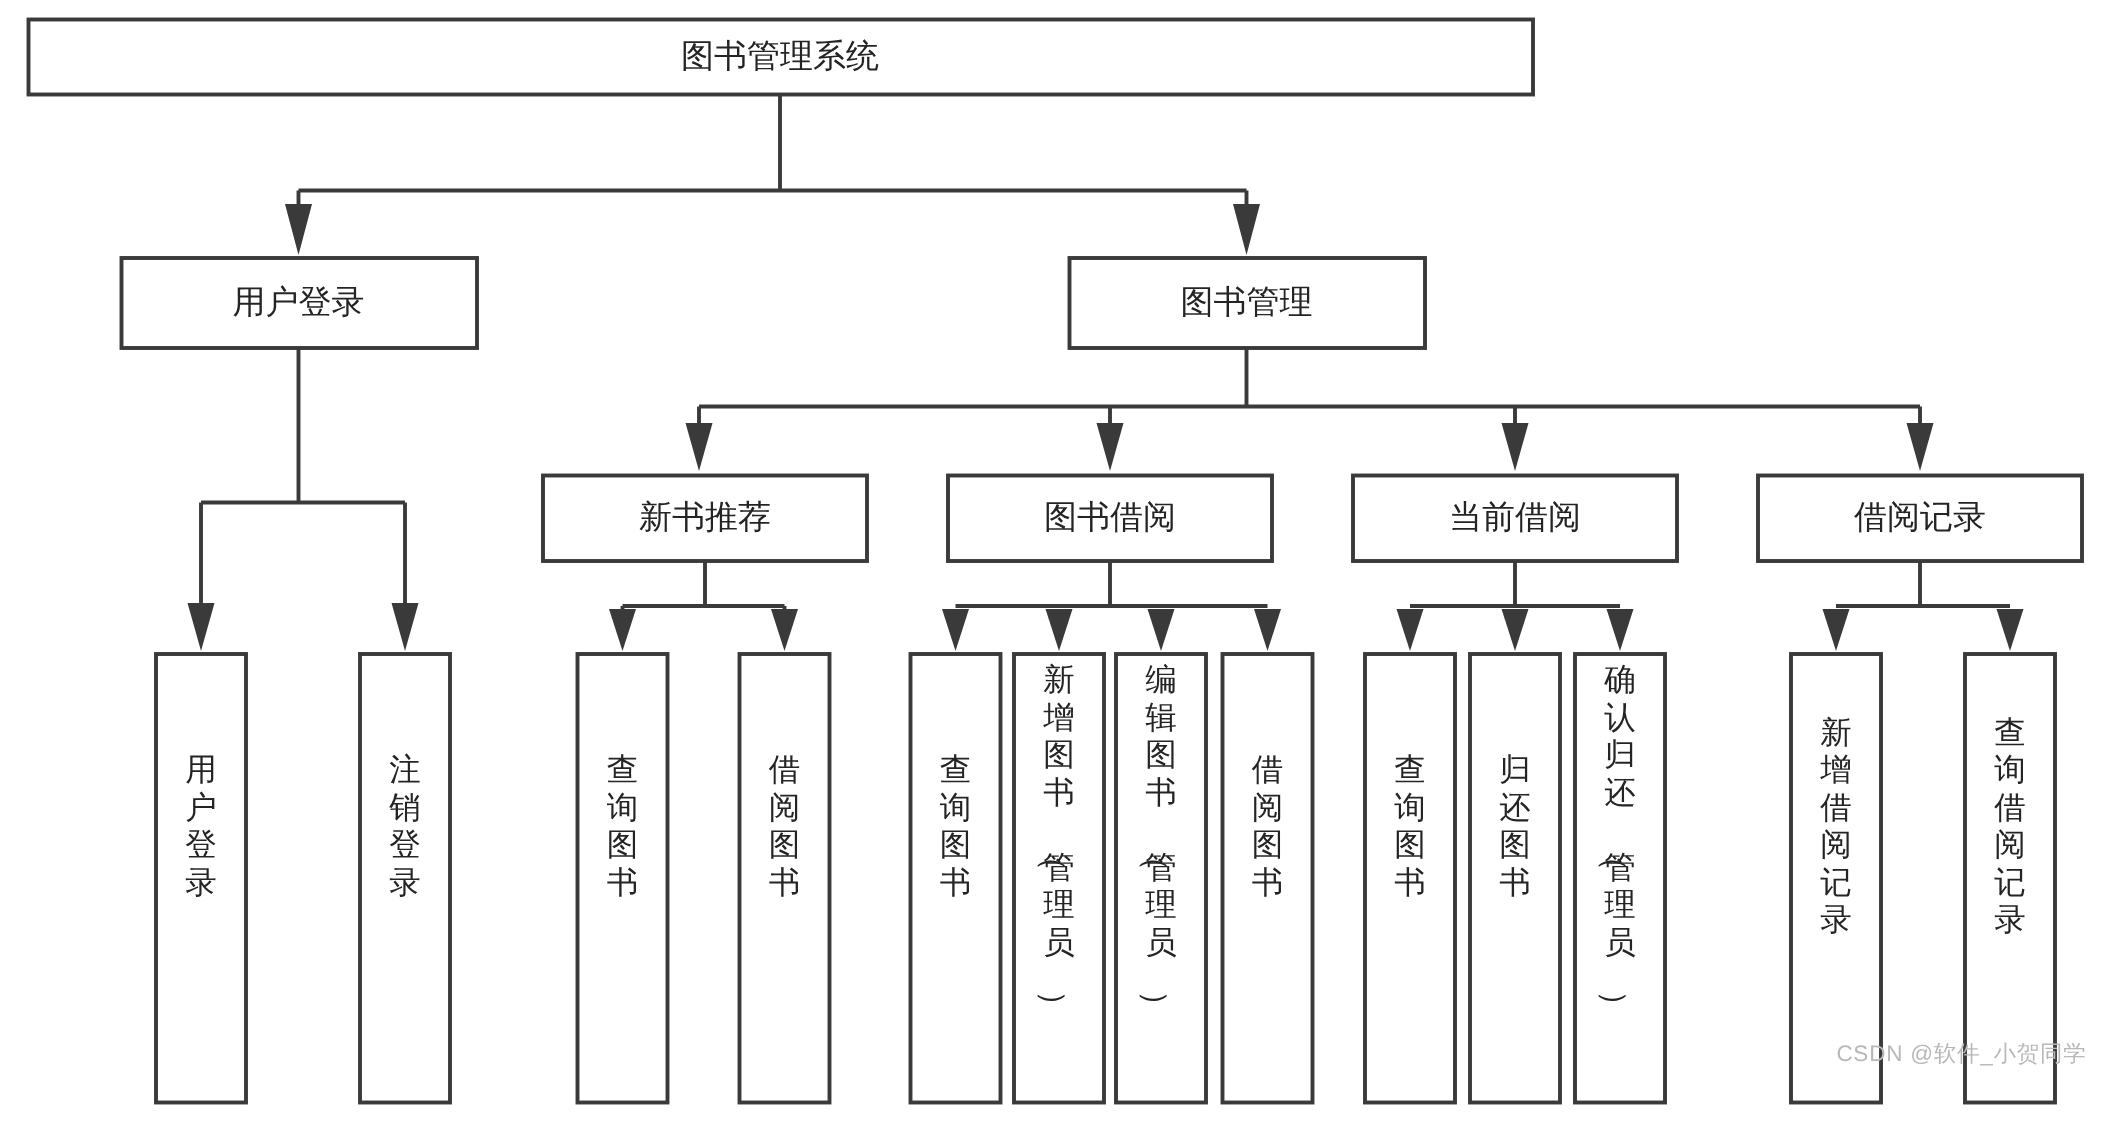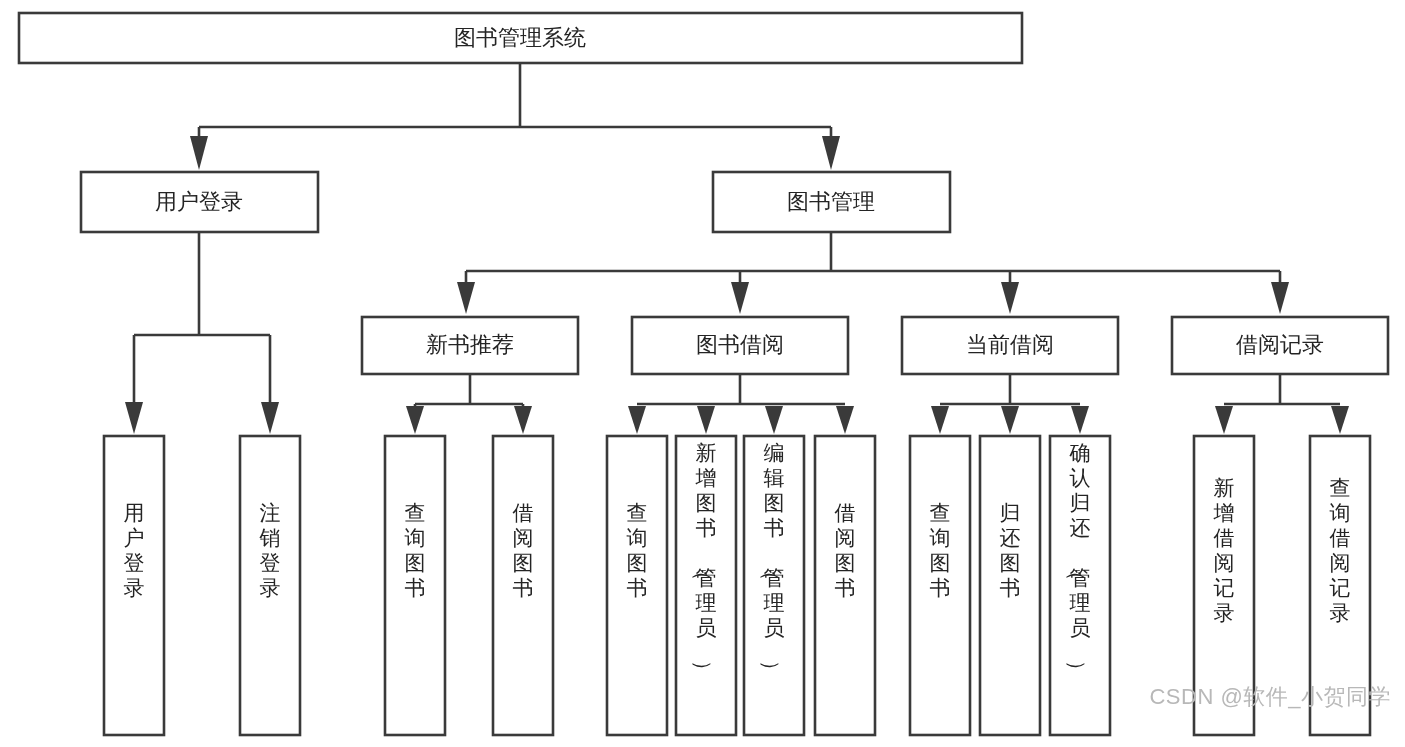--- a/index.html
+++ b/index.html
@@ -57,21 +57,21 @@
     font-family: "Liberation Sans", "DejaVu Sans", sans-serif;
     font-size: 21px;
     fill: #242424;
     text-anchor: middle;
   }
   .watermark {
     position: absolute;
     right: 14px;
     bottom: 8px;
     font-family: "Liberation Sans", "DejaVu Sans", sans-serif;
-    font-size: 22px;
+    font-size: 15px;
     color: #b8b8b8;
     letter-spacing: 0.5px;
     white-space: nowrap;
     pointer-events: none;
   }
 </style>
 </head>
 <body>
 
 <div id="diagram-root">

